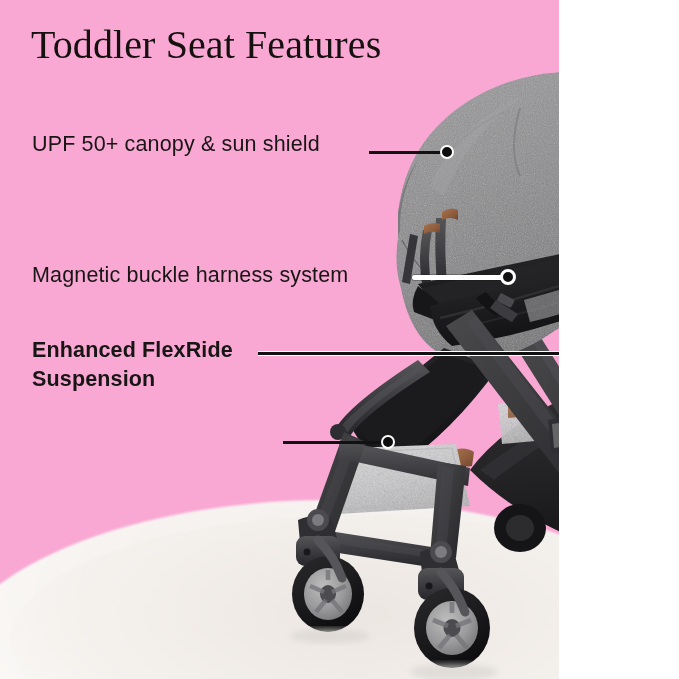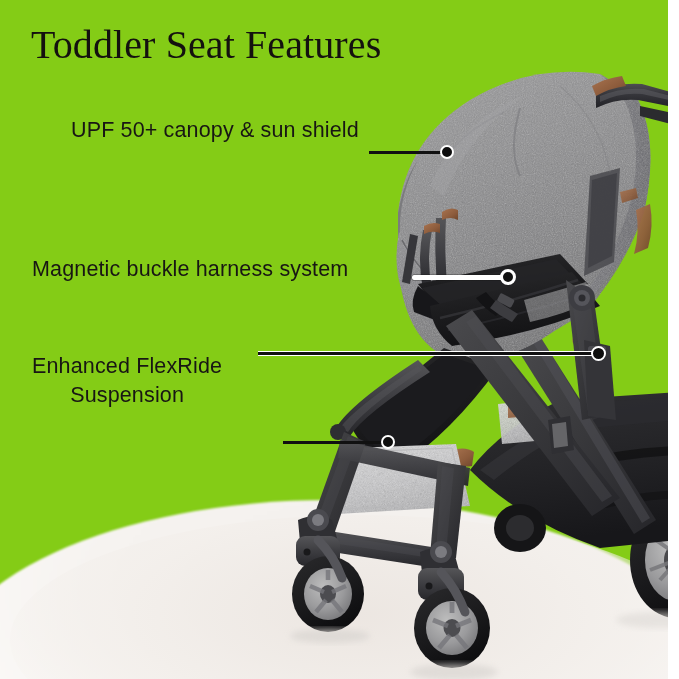--- a/index.html
+++ b/index.html
@@ -2,21 +2,21 @@
 <html><head>
 <meta charset="utf-8">
 <title>Toddler Seat Features</title>
 <style>
   html,body{margin:0;padding:0;}
   body{
     width:679px;height:679px;overflow:hidden;background:#ffffff;
     font-family:"Liberation Sans", sans-serif;
     -webkit-font-smoothing:antialiased;
   }
-  #stage{position:relative;width:668px;height:679px;background:#84cc16;overflow:hidden;text-align:center;}
+  #stage{position:relative;width:559px;height:679px;background:#f9a8d4;overflow:hidden;}
 
   
   .ground{
     position:absolute;left:-60px;top:500px;width:780px;height:300px;
     border-radius:50% 50% 50% 50%/60% 60% 40% 40%;
     background:radial-gradient(ellipse at 55% 30%, #f2efec 0%, #f6f3f0 45%, #fbf9f7 72%, rgba(255,255,255,0) 88%);
     filter:blur(1px);
   }
   .ground2{
     position:absolute;left:10px;top:515px;width:700px;height:250px;
@@ -28,23 +28,23 @@
   .title{
     position:absolute;left:31px;top:22px;
     font-family:"Liberation Serif", serif;
     font-size:40px;line-height:46px;color:#14110f;letter-spacing:.1px;font-weight:400;
   }
   .label{
     position:absolute;color:#181614;font-size:21.5px;line-height:29px;
     font-family:"Liberation Sans", sans-serif;font-weight:400;letter-spacing:.15px;
     white-space:pre-line;
   }
-  .lb1{left:32px;top:116px;margin-left:39px;}
-  .lb2{left:32px;top:255px;}
-  .lb3{left:32px;top:352px;}
+  .lb1{left:32px;top:130px;}
+  .lb2{left:32px;top:261px;}
+  .lb3{left:32px;top:336px;font-weight:bold;}
   .lb4{left:32px;top:423px;}
 
   
   .leader{position:absolute;height:3px;background:#121212;}
   .dot{
     position:absolute;width:11px;height:11px;border-radius:50%;
     background:#0d0d0d;box-sizing:border-box;
   }
   .dot.ring{border:2.5px solid #ffffff;width:14px;height:14px;}
 

